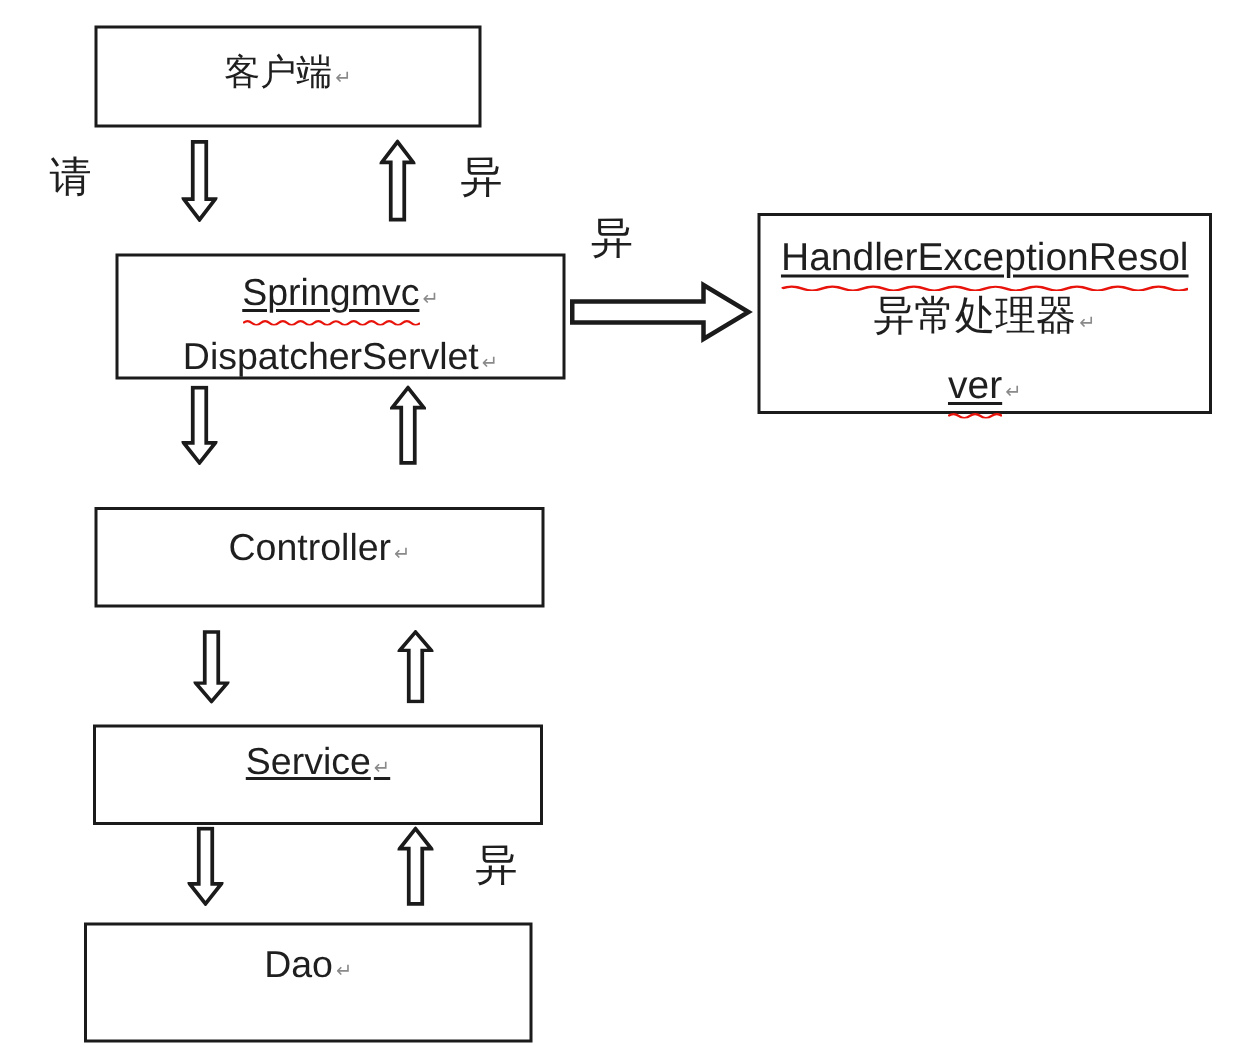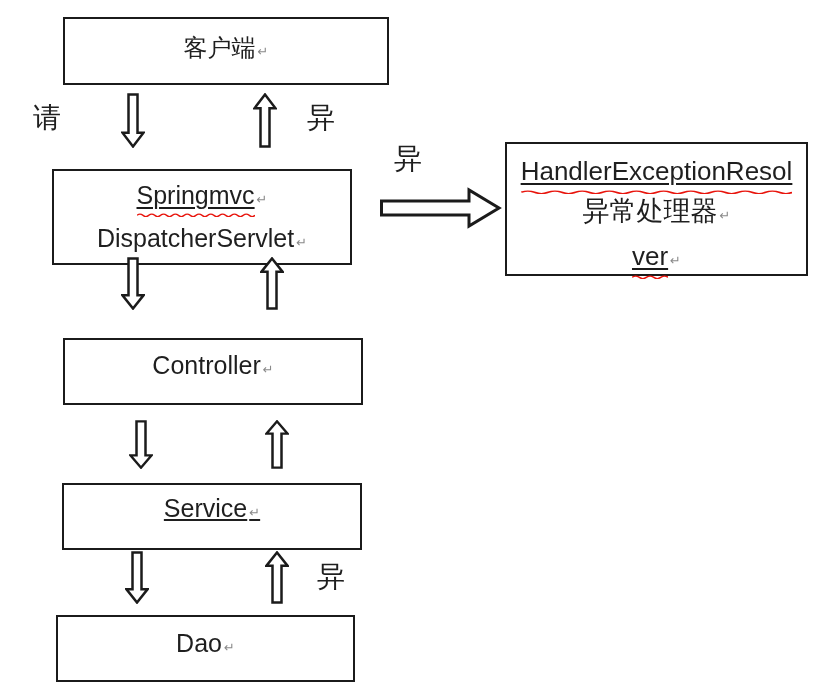--- a/index.html
+++ b/index.html
@@ -72,25 +72,25 @@
   .arrow svg { display: block; }
   .arrow polygon {
     fill: #ffffff;
     stroke: var(--line, #1b1b1b);
     stroke-width: 2.5;
     stroke-linejoin: miter;
   }
   .arrow.big polygon { stroke-width: 3; }
 
   
-  .box-client      { left: 63px;  top: 17px;  width: 326px; height: 68px;  padding-top: 13px; font-size: 24px; }
-  .box-dispatcher  { left: 52px;  top: 169px; width: 300px; height: 96px;  padding-top: 5px;  font-size: 25px; line-height: 38px; }
+  .box-client      { left: 63px;  top: 17px;  width: 258px; height: 68px;  padding-top: 13px; font-size: 24px; }
+  .box-dispatcher  { left: 77px;  top: 169px; width: 300px; height: 84px;  padding-top: 5px;  font-size: 25px; line-height: 38px; }
   .box-controller  { left: 63px;  top: 338px; width: 300px; height: 67px;  padding-top: 11px; font-size: 25px; }
   .box-service     { left: 62px;  top: 483px; width: 300px; height: 67px;  padding-top: 9px;  font-size: 25px; text-decoration: underline; }
-  .box-dao         { left: 56px;  top: 615px; width: 299px; height: 67px;  padding-top: 12px; font-size: 25px; }
+  .box-dao         { left: 56px;  top: 615px; width: 299px; height: 80px;  padding-top: 12px; font-size: 25px; }
   .box-resolver    { left: 505px; top: 142px; width: 303px; height: 134px; padding-top: 7px;  font-size: 26px; line-height: 40px; }
   .box-resolver .zh { font-size: 27px; }
 </style>
 </head>
 <body>
 
 <div class="canvas">
 
   <div class="box box-client">
     <span class="box-line zh"><span>客户端</span><span class="ret">↵</span></span>

